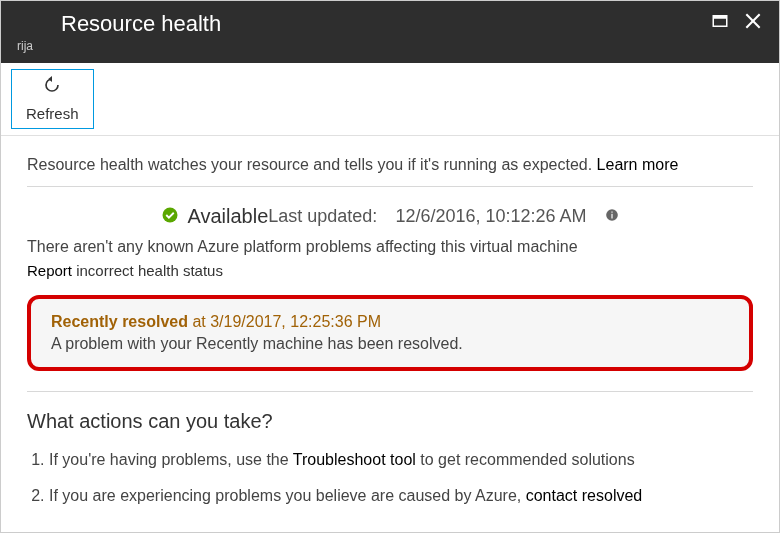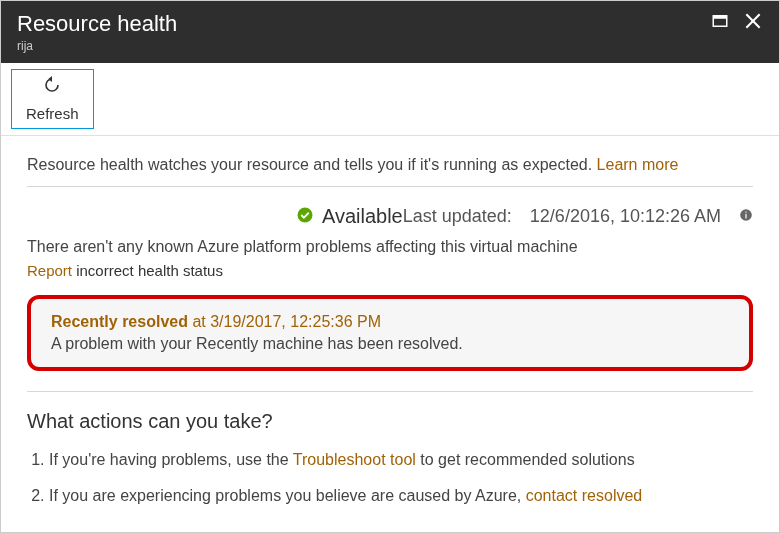--- a/index.html
+++ b/index.html
@@ -1,32 +1,32 @@
 <!DOCTYPE html>
 <html><head>
 <meta charset="utf-8">
 <style>
   * { box-sizing: border-box; margin: 0; padding: 0; }
   html, body { width: 780px; height: 533px; font-family: "Segoe UI", Arial, sans-serif; background: #fff; color: #333; }
   .frame { width: 780px; height: 533px; border: 1px solid #ccc; display: flex; flex-direction: column; }
   .header { background: #2e2e2e; color: #fff; padding: 10px 16px; display: flex; align-items: flex-start; justify-content: space-between; }
   .header-left { display: flex; flex-direction: column; }
-  .header-title { font-size: 22px; font-weight: 400; }
+  .header-title { font-size: 22px; font-weight: 400; margin-left: 44px; }
   .header-sub { font-size: 12px; color: #ccc; margin-top: 2px; }
   .header-icons { display: flex; gap: 14px; align-items: center; }
   .header-icons svg { width: 18px; height: 18px; fill: #fff; }
   .header-icons .close svg { width: 20px; height: 20px; }
   .toolbar { border-bottom: 1px solid #e0e0e0; padding: 6px 10px; display: flex; }
   .refresh-btn { border: 1px solid #0099e0; background: #fff; padding: 6px 14px; display: flex; align-items: center; gap: 8px; font-size: 15px; color: #333; cursor: pointer; flex-direction: column; }
   .refresh-btn svg { width: 18px; height: 18px; }
   .content { padding: 20px 26px; flex: 1; overflow: auto; }
   .intro { font-size: 16px; color: #444; margin-bottom: 12px; }
-  .link { color: #a16207; text-decoration: none; cursor: pointer; }
+  .link { color: #000000; text-decoration: none; cursor: pointer; }
   hr.sep { border: none; border-top: 1px solid #d8d8d8; margin: 0 0 18px 0; }
-  .status-row { display: flex; justify-content: flex-end; align-items: center; margin-bottom: 10px; }
+  .status-row { display: flex; justify-content: center; align-items: center; margin-bottom: 10px; }
   .status-left { display: flex; align-items: center; gap: 8px; }
   .status-left svg { width: 18px; height: 18px; }
   .status-text { font-size: 20px; color: #333; }
   .updated { font-size: 18px; color: #555; display: flex; align-items: center; gap: 18px; }
   .updated svg { width: 14px; height: 14px; fill: #666; }
   .detail { font-size: 16px; color: #444; margin-bottom: 6px; }
   .report-line { font-size: 15px; margin-bottom: 16px; }
   .resolved-box { border: 4px solid #d40000; border-radius: 12px; background: #f6f6f6; padding: 14px 20px; margin-bottom: 20px; }
   .resolved-title { font-size: 16px; color: #a16207; }
   .resolved-title strong { font-weight: 600; }

